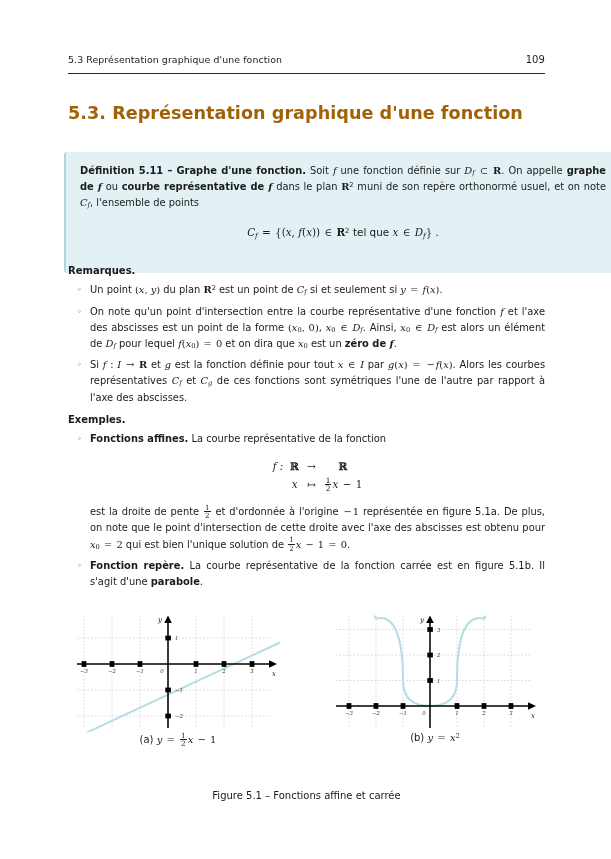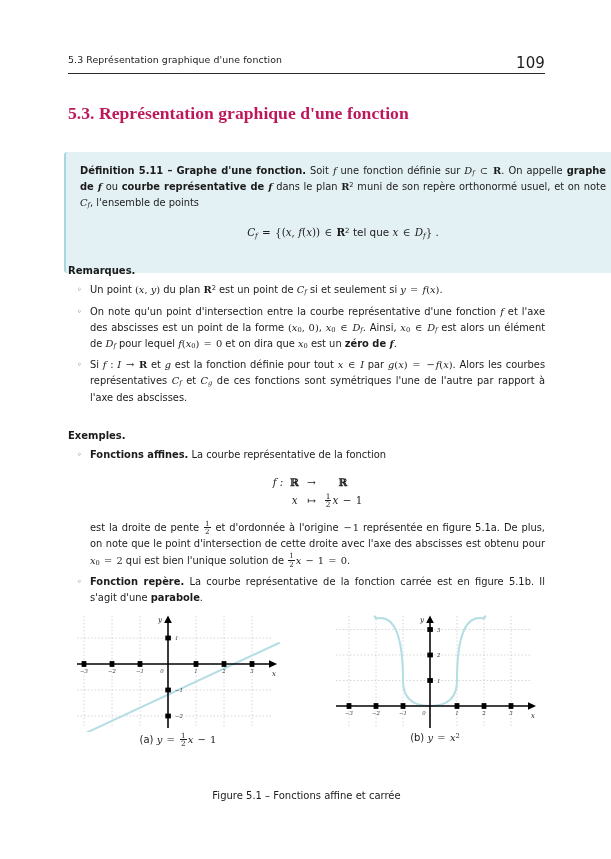--- a/index.html
+++ b/index.html
@@ -24,46 +24,45 @@
   }
 
   
   .header {
     position: absolute;
     left: 68px;
     top: 54px;
     width: 477px;
     display: flex;
     justify-content: space-between;
-    align-items: flex-start;
+    align-items: center;
     font-size: 9.4px;
     color: #1b1b1b;
     letter-spacing: .01em;
   }
   .header-rule {
     position: absolute;
     left: 68px;
     top: 73px;
     width: 477px;
     height: 1px;
     background: #2b2b2b;
   }
-  .folio { font-size: 15px; }
+  .folio { font-size: 10px; }
 
   
   .section-title {
     position: absolute;
     left: 68px;
     top: 103px;
     width: 480px;
     font-size: 17.6px;
     font-weight: bold;
-    color: #be185d;
+    color: #a16207;
     letter-spacing: .002em;
-    font-family: Liberation Serif, serif;
   }
 
   
   .defbox {
     position: absolute;
     left: 64px;
     top: 152px;
     width: 556px;
     box-sizing: border-box;
     background: #e4f1f4;
@@ -226,21 +225,21 @@
         <span class="bullet">◦</span>
         <span>On note qu'un point d'intersection entre la courbe représentative d'une fonction <span class="mi">f</span> et l'axe des abscisses est un point de la forme <span class="mn">(</span><span class="mi">x</span><sub class="mn">0</sub><span class="mn">, 0)</span>, <span class="mi">x</span><sub class="mn">0</sub> <span class="op">∈</span> <span class="cal">D</span><sub class="mi">f</sub>. Ainsi, <span class="mi">x</span><sub class="mn">0</sub> <span class="op">∈</span> <span class="cal">D</span><sub class="mi">f</sub> est alors un élément de <span class="cal">D</span><sub class="mi">f</sub> pour lequel <span class="mi">f</span><span class="mn">(</span><span class="mi">x</span><sub class="mn">0</sub><span class="mn">)</span> <span class="op">=</span> <span class="mn">0</span> et on dira que <span class="mi">x</span><sub class="mn">0</sub> est un <b>zéro de <span class="mi">f</span></b>.</span>
       </li>
       <li>
         <span class="bullet">◦</span>
         <span>Si <span class="mi">f</span> : <span class="mi">I</span> <span class="op">→</span> <span class="bb">R</span> et <span class="mi">g</span> est la fonction définie pour tout <span class="mi">x</span> <span class="op">∈</span> <span class="mi">I</span> par <span class="mi">g</span><span class="mn">(</span><span class="mi">x</span><span class="mn">)</span> <span class="op">=</span> <span class="op">−</span><span class="mi">f</span><span class="mn">(</span><span class="mi">x</span><span class="mn">)</span>. Alors les courbes représentatives <span class="cal">C</span><sub class="mi">f</sub> et <span class="cal">C</span><sub class="mi">g</sub> de ces fonctions sont symétriques l'une de l'autre par rapport à l'axe des abscisses.</span>
       </li>
     </ul>
   </div>
 
-  <div class="block" style="top:428px;">
+  <div class="block" style="top:412px;">
     <div class="lead">Exemples.</div>
     <ul class="items">
       <li>
         <span class="bullet">◦</span>
         <span><b>Fonctions affines.</b> <span>La courbe représentative de la fonction</span></span>
 
         <div class="fdef">
           <div class="row">
             <div class="cell lhs"><span class="mi">f :</span></div>
             <div class="cell"><span class="bb">ℝ</span></div>

